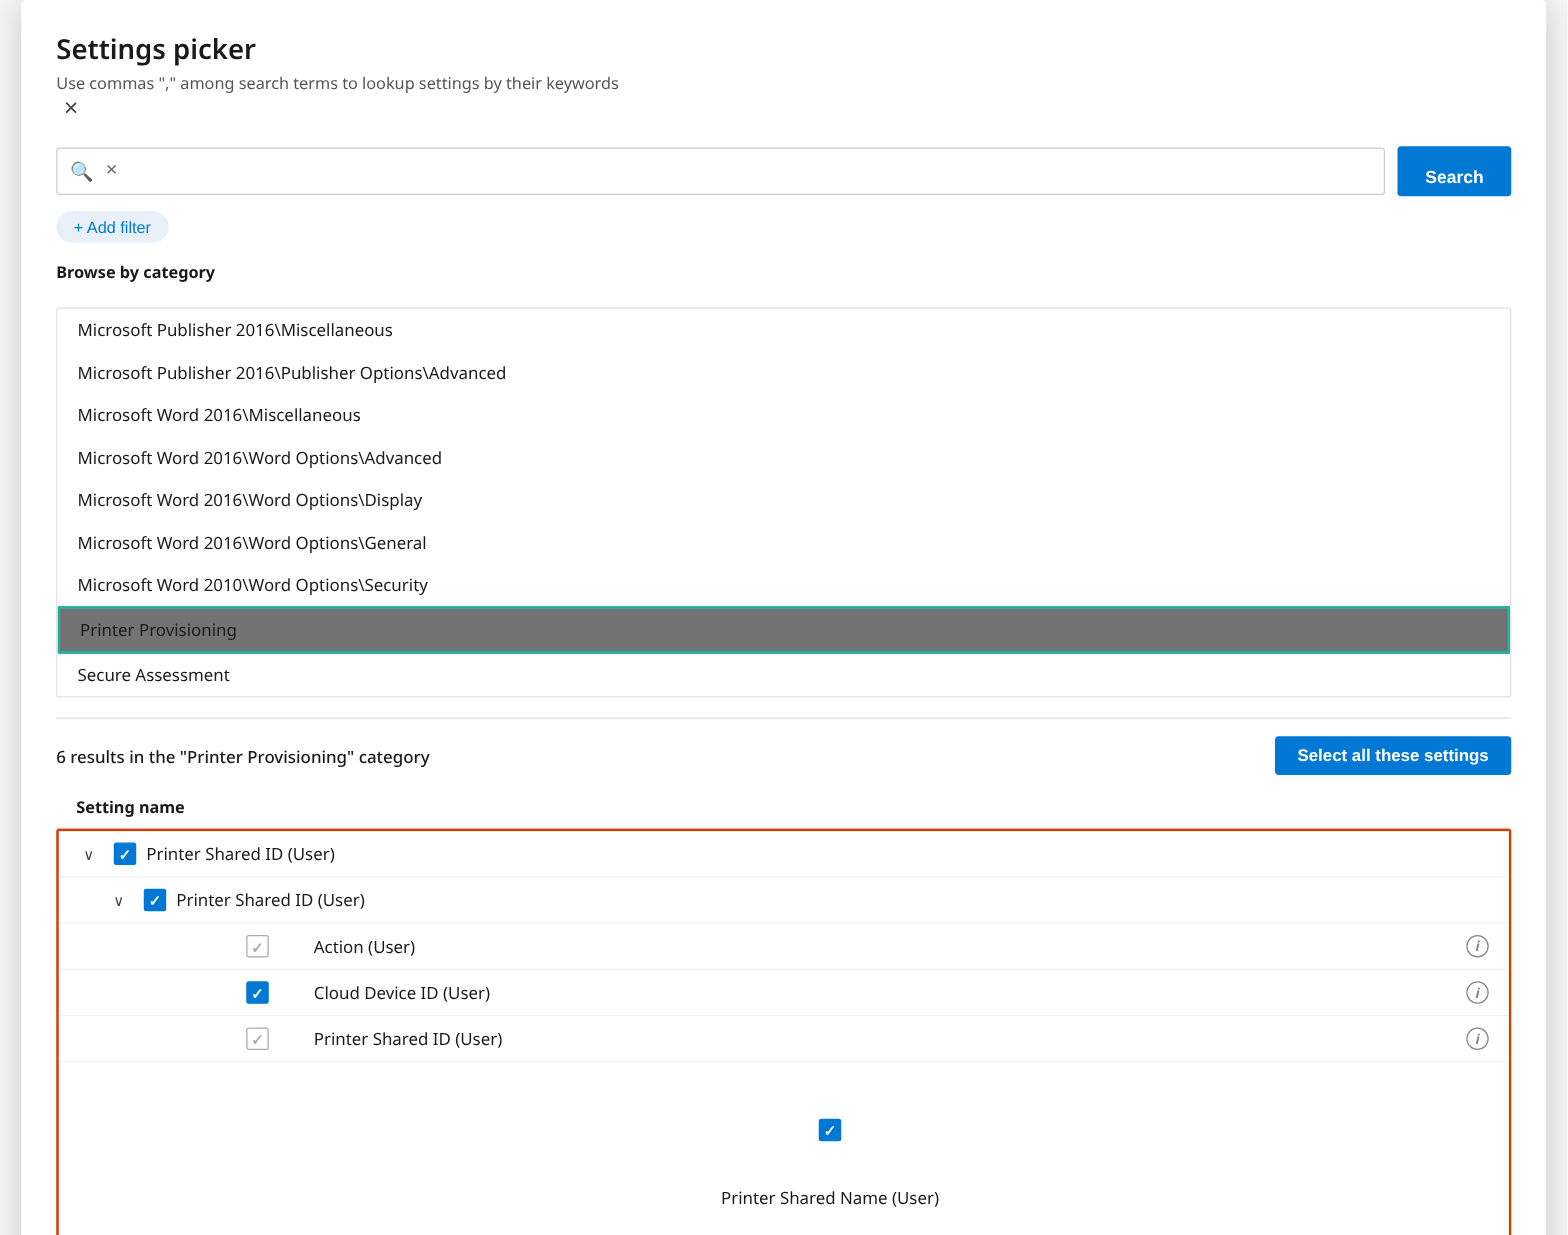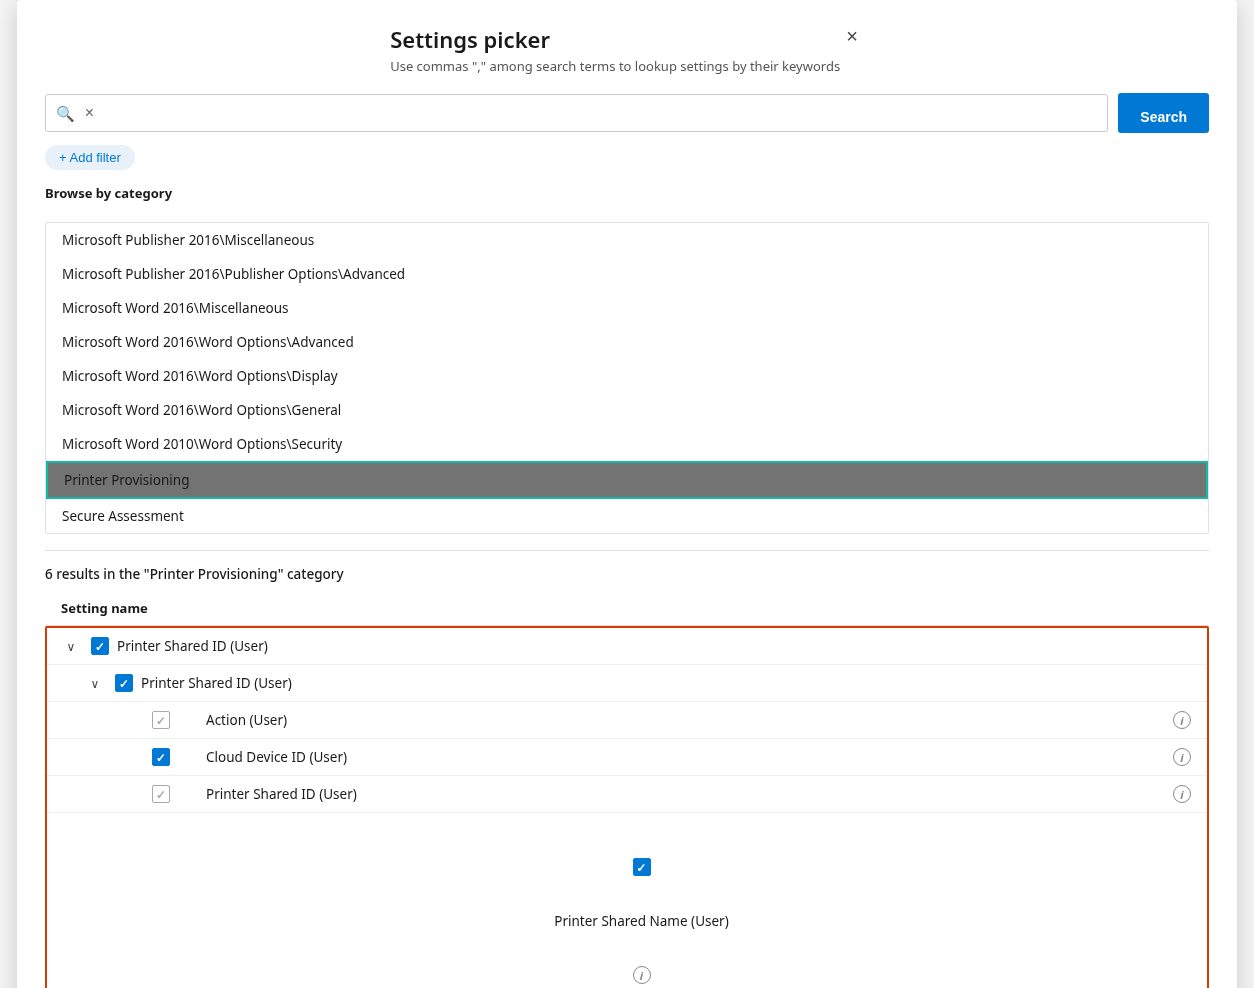--- a/index.html
+++ b/index.html
@@ -19,22 +19,23 @@
       border-radius: 4px;
       box-shadow: 0 4px 24px rgba(0,0,0,0.18);
       display: flex;
       flex-direction: column;
       position: relative;
       padding: 24px 28px 28px 28px;
     }
     .dialog-header {
       display: flex;
       align-items: flex-start;
-      justify-content: center;
+      justify-content: flex-end;
       margin-bottom: 10px;
+      flex-direction: column;
     }
     .dialog-title {
       font-size: 22px;
       font-weight: 600;
       color: #1a1a1a;
     }
     .dialog-subtitle {
       font-size: 13px;
       color: #555;
       margin-top: 3px;
@@ -182,21 +183,21 @@
       padding: 9px 16px;
       background: #fff;
       gap: 8px;
       border-bottom: 1px solid #f0f0f0;
     }
     .setting-row:last-child {
       border-bottom: none;
       flex-direction: column;
     }
     .setting-row.indent1 { padding-left: 40px; }
-    .setting-row.indent2 { padding-left: 45px; gap: 36px; }
+    .setting-row.indent2 { padding-left: 90px; gap: 36px; }
     .chevron {
       font-size: 12px;
       color: #444;
       cursor: pointer;
       margin-right: 4px;
       display: inline-block;
       width: 16px;
       text-align: center;
     }
     .checkbox {
@@ -303,20 +304,21 @@
         <div class="browse-item">Secure Assessment</div>
       </div>
   </div>
 
   <div class="divider"></div>
 
   <div class="results-header">
     <div class="results-label">
       <span>6 results in the "Printer Provisioning" category</span>
     </div>
+    <button class="select-all-btn">Select all these settings</button>
   </div>
 
   <div class="settings-col-header">Setting name</div>
 
   <div class="settings-table" id="settings-table">
 
   <div class="setting-row">
         <span class="chevron">∨</span>
         <span class="checkbox checked"></span>
         <span class="setting-name">Printer Shared ID (User)</span>

